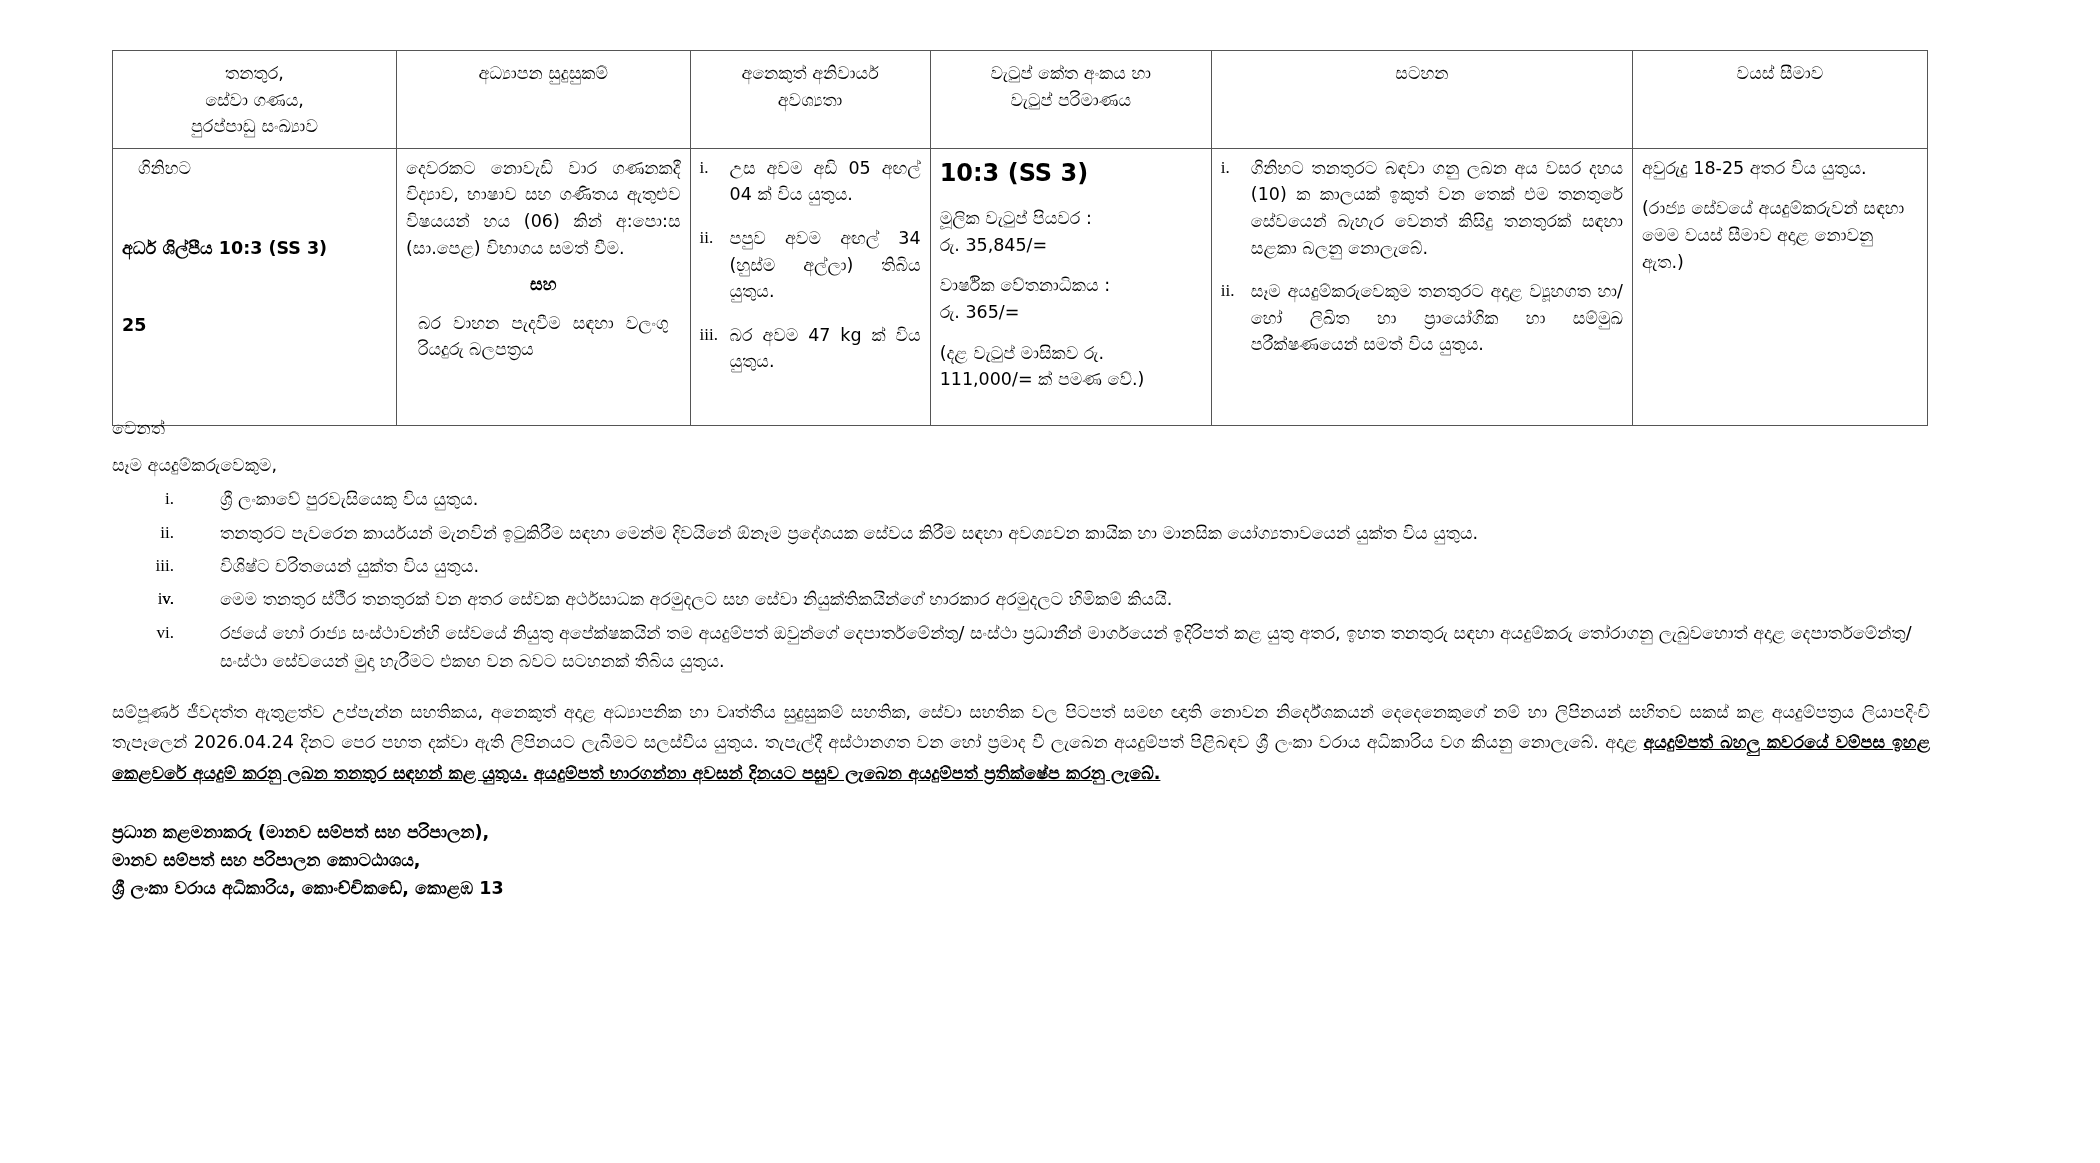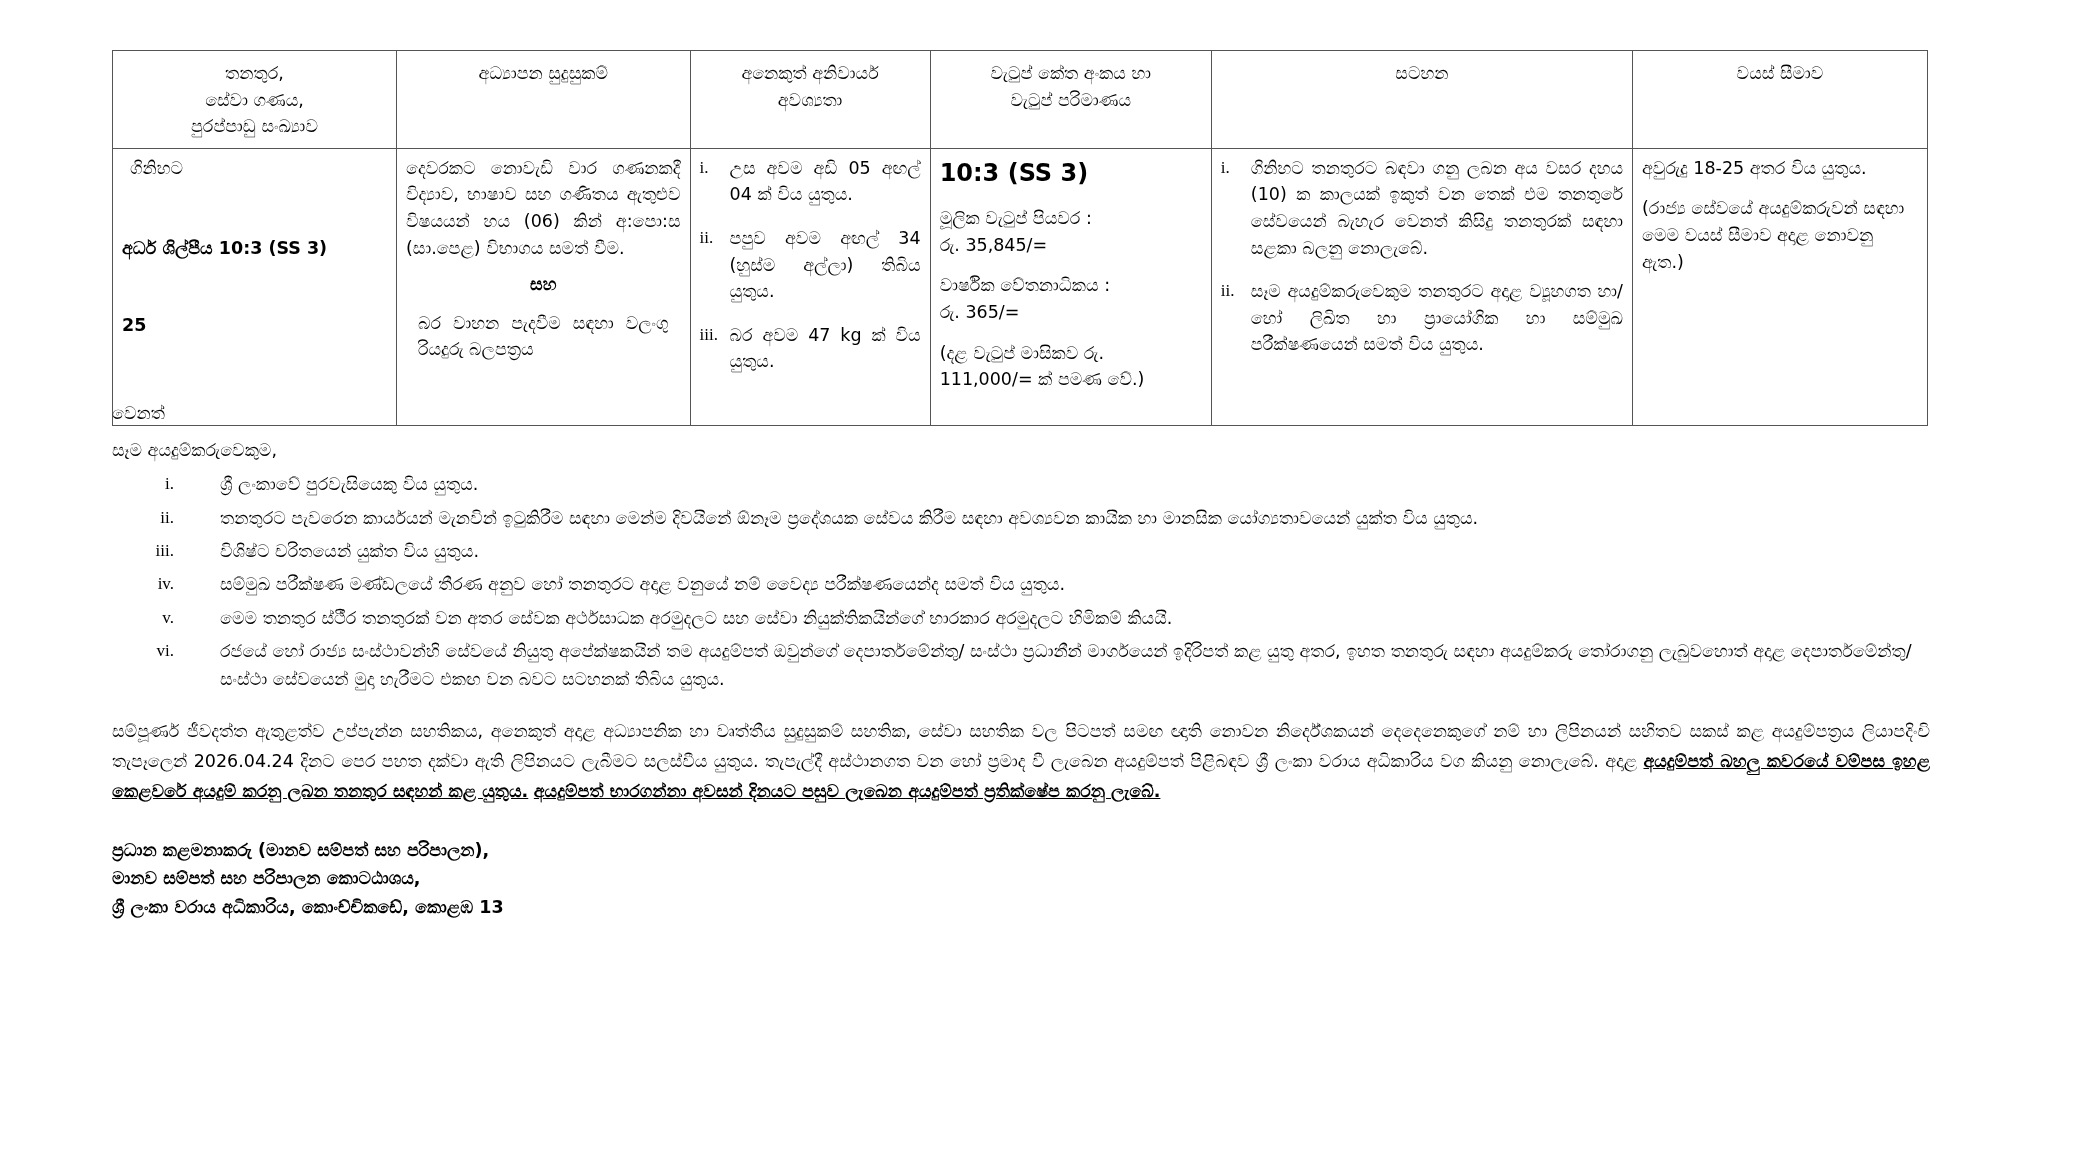--- a/index.html
+++ b/index.html
@@ -55,21 +55,21 @@
   col.c3 { width: 175px; }
   col.c4 { width: 205px; }
   col.c5 { width: 307px; }
   col.c6 { width: 215px; }
 
   .cell-body {
     min-height: 262px;
   }
 
   
-  .post-name { margin: 0 0 54px 8px; }
+  .post-name { margin: 0 0 54px 16px; }
   .post-grade { margin: 0 0 50px 0; font-weight: bold; }
   .post-count { margin: 0; font-weight: bold; }
 
   
   .just { text-align: justify; text-align-last: left; }
   .center-line { text-align: center; margin: 10px 0 10px 0; font-weight: bold; }
   .eq-p { margin: 0; }
   .eq-p2 { margin: 12px; }
 
   
@@ -103,21 +103,21 @@
   .sal-gap { height: 14px; }
 
   
   .age-p { margin: 0 0 14px 0; }
   .age-note { margin: 0; }
 
   
   .below {
     position: absolute;
     left: 112px;
-    top: 400px;
+    top: 415px;
     width: 1818px;
     font-size: 17.5px;
     line-height: 1.58;
   }
   .hdg-other { margin: 0 0 9px 0; }
   .hdg-every { margin: 0 0 6px 0; }
 
   ol.main-list {
     list-style: none;
     margin: 0 0 0 0;
@@ -286,21 +286,20 @@
       <li>
         <span class="rn">ii</span>
         <span>තනතුරට පැවරෙන කාර්යයන් මැනවින් ඉටුකිරීම සඳහා මෙන්ම දිවයිනේ ඕනෑම ප්‍රදේශයක සේවය කිරීම සඳහා අවශ්‍යවන කායික හා මානසික යෝග්‍යතාවයෙන් යුක්ත විය යුතුය.</span>
       </li>
       <li>
         <span class="rn">iii</span>
         <span>විශිෂ්ට චරිතයෙන් යුක්ත විය යුතුය.</span>
       </li>
       <li>
         <span class="rn">iv</span>
-        <span>සම්මුඛ පරීක්ෂණ මණ්ඩලයේ තීරණ අනුව හෝ තනතුරට අදාළ වනුයේ නම් වෛද්‍ය පරීක්ෂණයෙන්ද සමත් විය යුතුය.</span>
       </li>
       <li>
         <span class="rn">v</span>
         <span>මෙම තනතුර ස්ථීර තනතුරක් වන අතර සේවක අර්ථසාධක අරමුදලට සහ සේවා නියුක්තිකයින්ගේ භාරකාර අරමුදලට හිමිකම් කියයි.</span>
       </li>
       <li>
         <span class="rn">vi</span>
         <span>රජයේ හෝ රාජ්‍ය සංස්ථාවන්හි සේවයේ නියුතු අපේක්ෂකයින් තම අයදුම්පත් ඔවුන්ගේ දෙපාර්තමේන්තු/ සංස්ථා ප්‍රධානීන් මාර්ගයෙන් ඉදිරිපත් කළ යුතු අතර, ඉහත තනතුරු සඳහා අයදුම්කරු තෝරාගනු ලැබුවහොත් අදාළ දෙපාර්තමේන්තු/ සංස්ථා සේවයෙන් මුදා හැරීමට එකඟ වන බවට සටහනක් තිබිය යුතුය.</span>
       </li>
     </ol>

